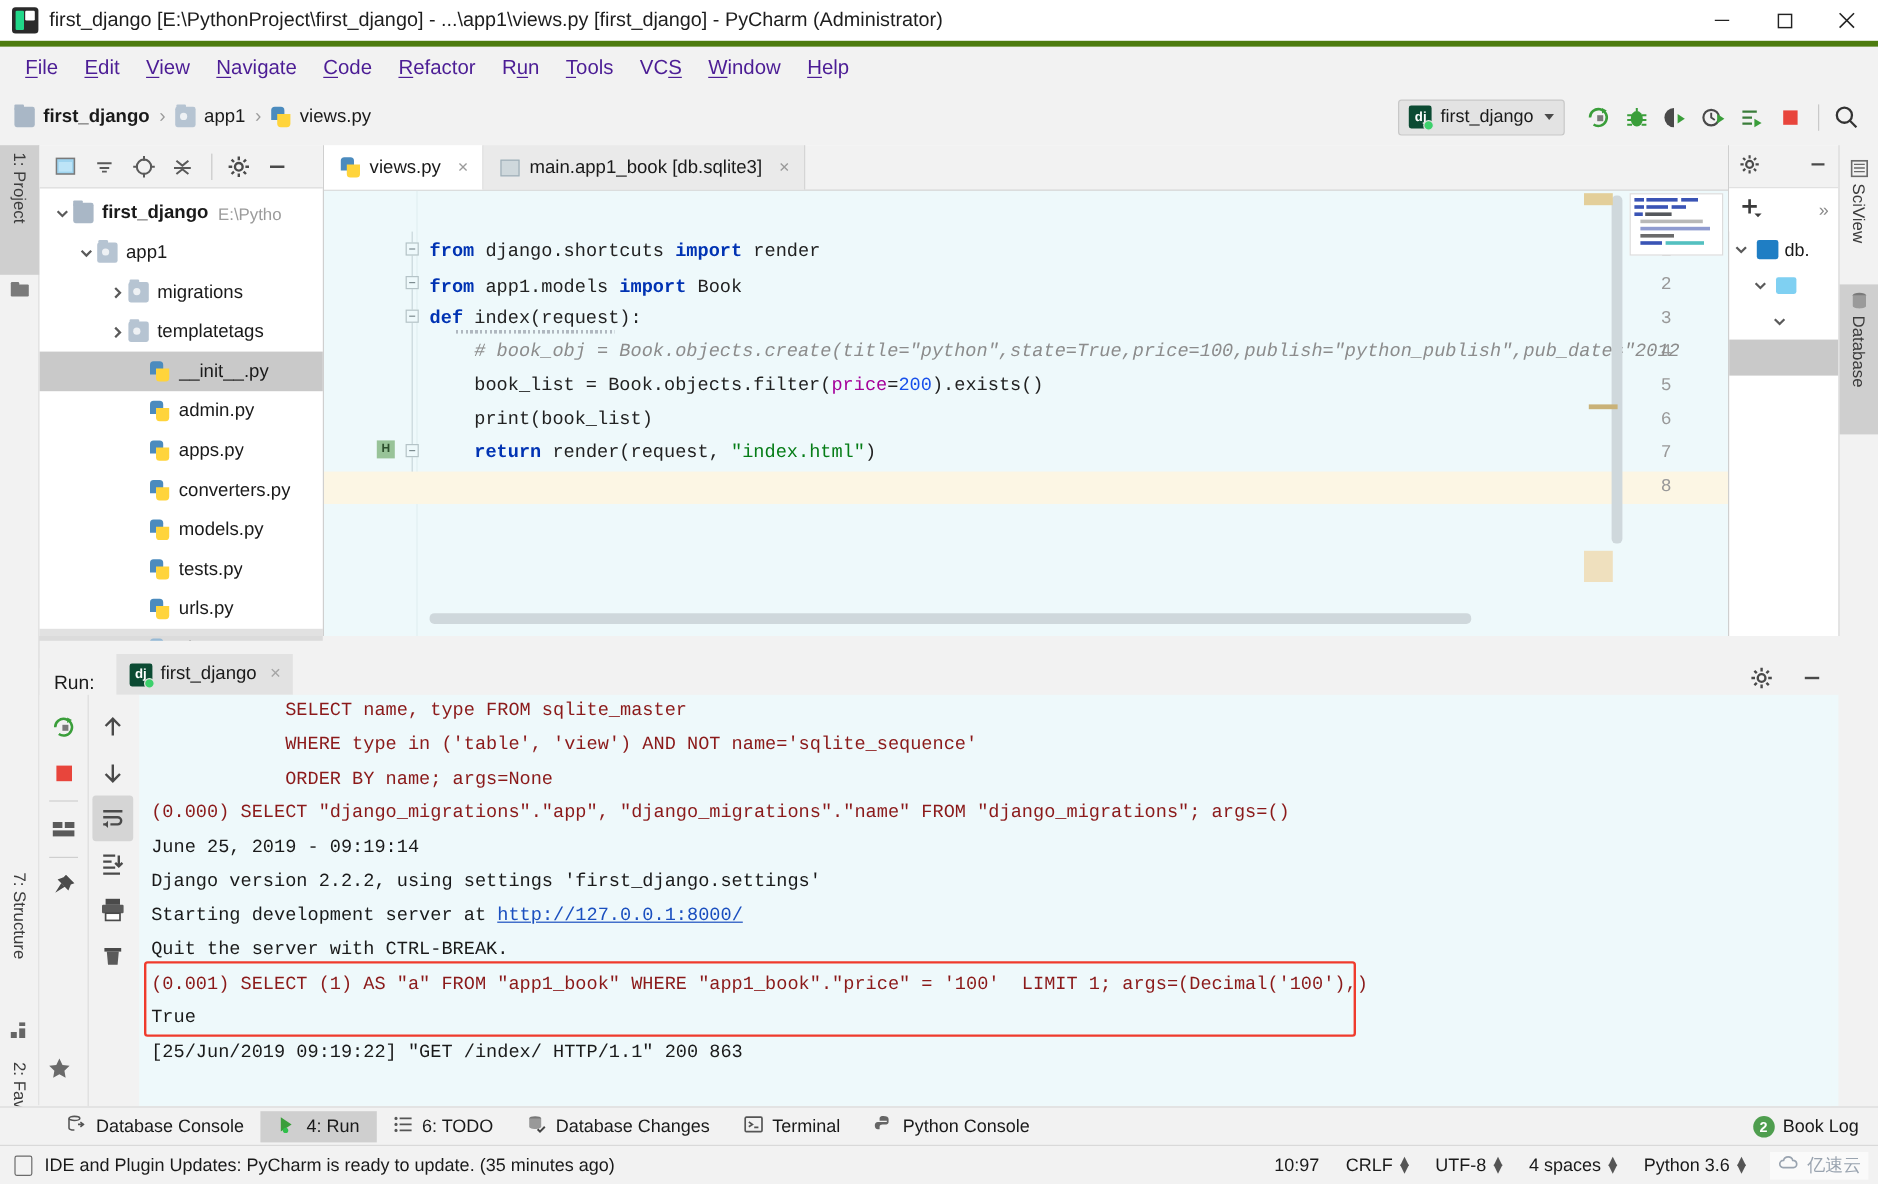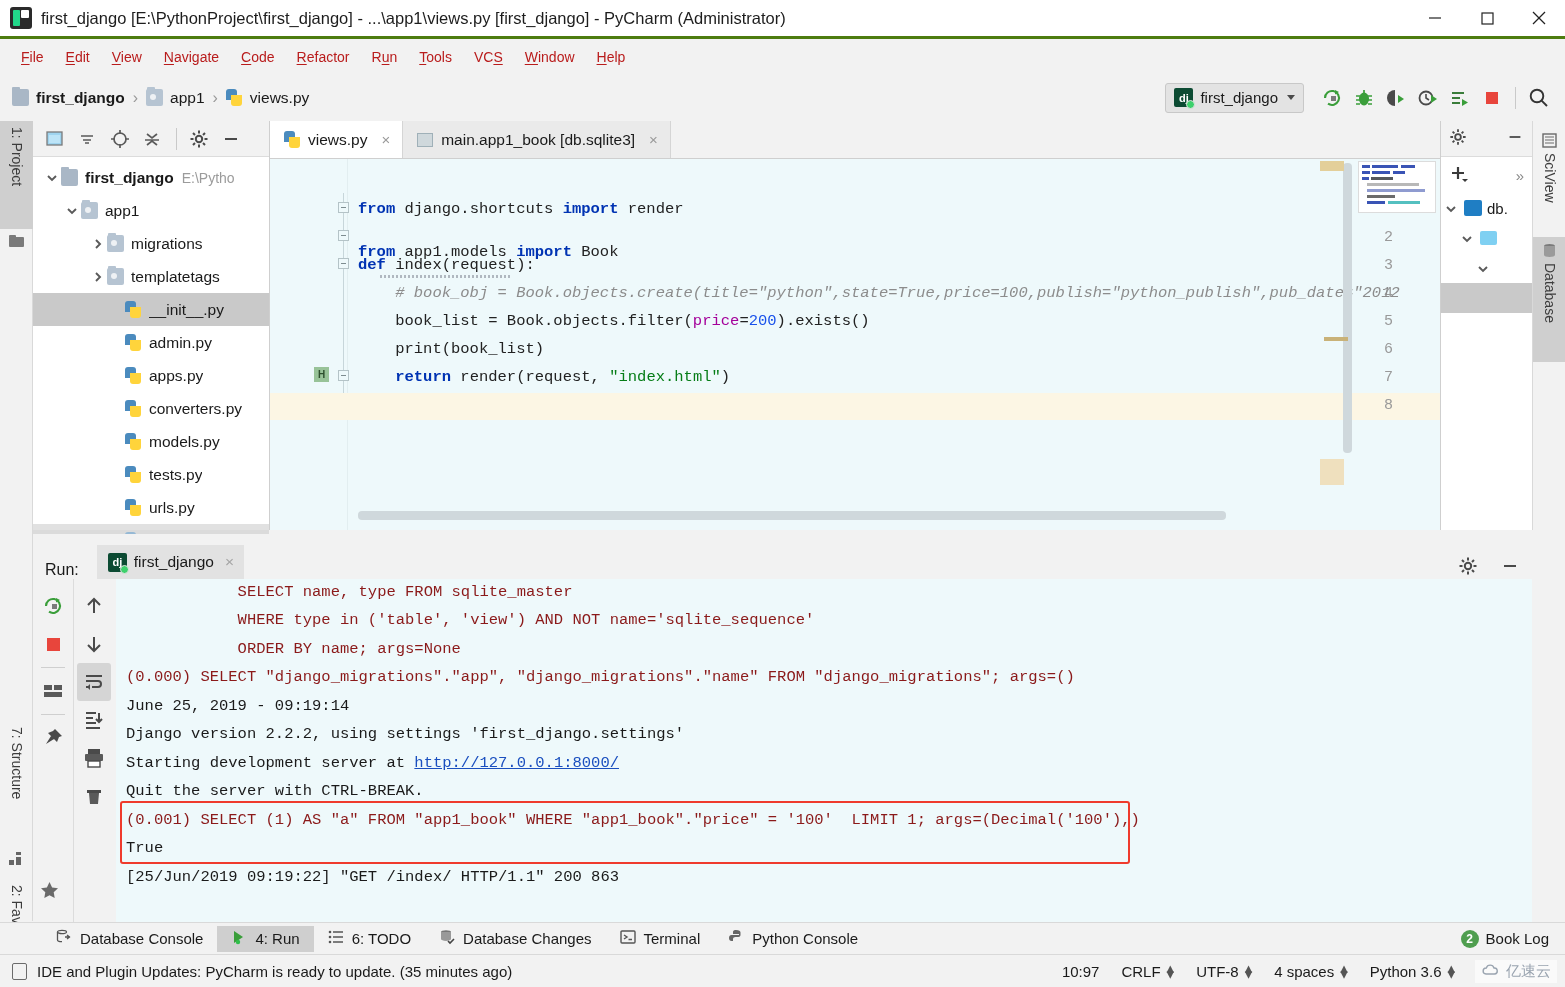--- a/index.html
+++ b/index.html
@@ -10,21 +10,21 @@
     background: #f2f2f2;
     color: #1a1a1a;
     -webkit-font-smoothing: antialiased;
   }
   .app { position:relative; width:1565px; height:987px; background:#f2f2f2; }
 
   
   .titlebar {
     position:absolute; left:0; top:0; width:1565px; height:39px;
     background:#ffffff; display:flex; align-items:center;
-    border-bottom:3px solid #4d7c0f;
+    border-bottom:5px solid #4d7c0f;
   }
   .tb-icon {
     width:22px; height:22px; margin-left:10px; margin-right:9px; border-radius:3px;
     background:#2a2a2a; position:relative; flex:none;
   }
   .tb-icon:before{
     content:""; position:absolute; left:3px; top:3px; width:7px; height:16px;
     background:#21d789; border-radius:1px;
   }
   .tb-icon:after{
@@ -35,21 +35,21 @@
   .tb-btns { margin-left:auto; display:flex; height:39px; }
   .tb-btn { width:52px; height:39px; display:flex; align-items:center; justify-content:center; }
   .tb-btn svg { display:block; }
 
   
   .menubar {
     position:absolute; left:0; top:39px; width:1565px; height:35px;
     background:#f2f2f2; display:flex; align-items:center; padding-left:10px;
   }
   .menu-item {
-    padding:3px 11px; font-size:14px; color:#b91c1c; white-space:nowrap;
+    padding:3px 11px; font-size:17px; color:#4c1d95; white-space:nowrap;
   }
   .menu-item u { text-underline-offset:2px; }
 
   
   .navbar {
     position:absolute; left:0; top:74px; width:1565px; height:47px;
     background:#f2f2f2; display:flex; align-items:center; padding-left:12px;
   }
   .crumb { display:flex; align-items:center; font-size:15.5px; white-space:nowrap; }
   .crumb.bold { font-weight:bold; }
@@ -569,21 +569,21 @@
       <div class="gnum" style="top:238px;">8</div>
 
       <div class="fold" style="top:43px;"></div>
       <div class="fold" style="top:71px;"></div>
       <div class="fold" style="top:99px;"></div>
       <div class="fold" style="top:211px;"></div>
 
       <div class="bookmark-h" style="top:208px;">H</div>
 
       <div class="codeline" style="top:41px;"><span class="kw">from</span> django.shortcuts <span class="kw">import</span> render</div>
-      <div class="codeline" style="top:84px;"><span class="kw">from</span> app1.models <span class="kw">import</span> Book</div>
+      <div class="codeline" style="top:71px;"><span class="kw">from</span> app1.models <span class="kw">import</span> Book</div>
       <div class="codeline" style="top:97px;"><span class="kw">def</span> index(request):</div>
       <div class="squiggle" style="left:110px; top:116px; width:132px;"></div>
       <div class="codeline cmt" style="top:125px;">    # book_obj = Book.objects.create(title="python",state=True,price=100,publish="python_publish",pub_date="2012</div>
       <div class="codeline" style="top:153px;">    book_list = Book.objects.filter(<span class="kwarg">price</span>=<span class="num">200</span>).exists()</div>
       <div class="codeline" style="top:181px;">    print(book_list)</div>
       <div class="codeline" style="top:209px;">    <span class="kw">return</span> render(request, <span class="str">"index.html"</span>)</div>
 
       <div class="hscroll"></div>
       <div class="vscroll-ed"></div>
 

